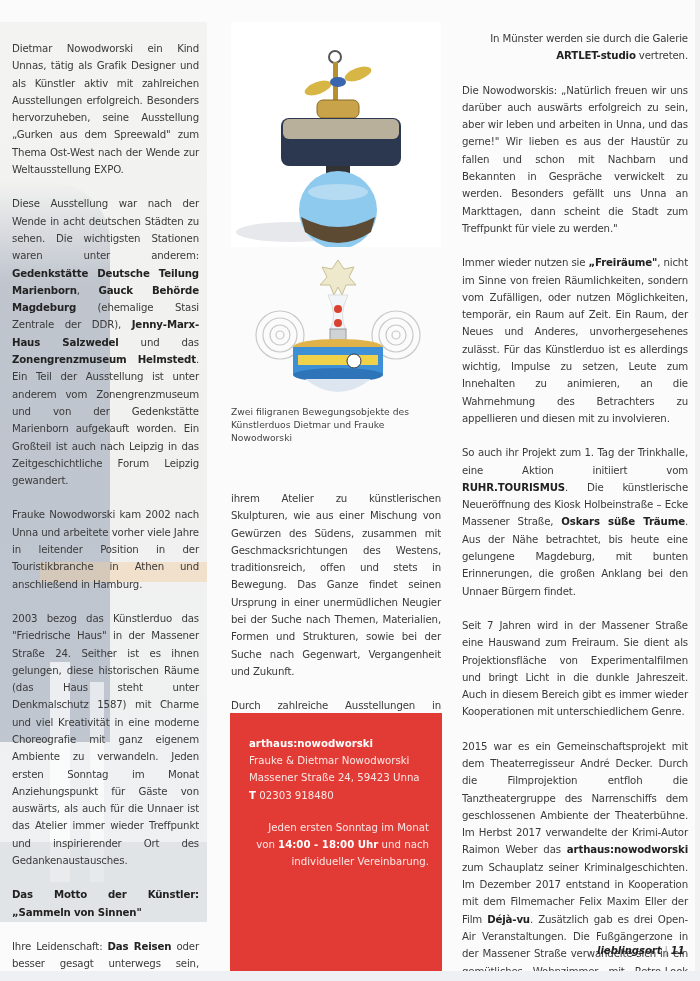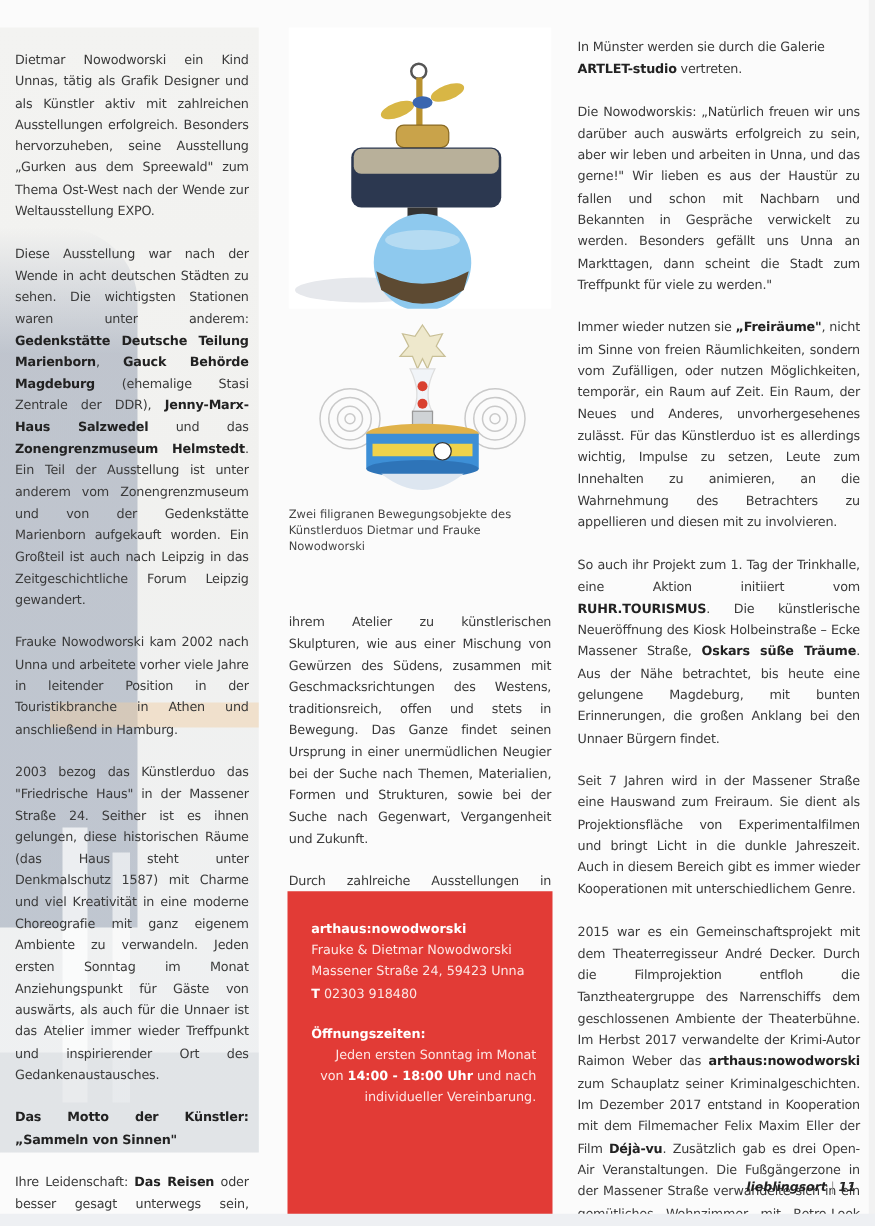--- a/index.html
+++ b/index.html
@@ -113,26 +113,25 @@
     <p>ihrem Atelier zu künstlerischen Skulpturen, wie aus einer Mischung von Gewürzen des Südens, zusammen mit Geschmacksrichtungen des Westens, traditionsreich, offen und stets in Bewegung. Das Ganze findet seinen Ursprung in einer unermüdlichen Neugier bei der Suche nach Themen, Materialien, Formen und Strukturen, sowie bei der Suche nach Gegenwart, Vergangenheit und Zukunft.</p>
     <p>Durch zahlreiche Ausstellungen in Düsseldorf, Hamburg, Berlin, Karlsruhe und Münster haben sie sich in der Kunstszene etabliert.</p>
   </div>
 
   <div class="redbox">
     <div class="bold">arthaus:nowodworski</div>
     <div>Frauke &amp; Dietmar Nowodworski</div>
     <div>Massener Straße 24, 59423 Unna</div>
     <div><span class="bold">T</span> <span>02303  918480</span></div>
     <div class="gap"></div>
-    <div class="bold">Öffnungszeiten:</div>
     <div style="width:180px;text-align:right;"><span>Jeden ersten Sonntag im Monat von </span><span class="bold">14:00 - 18:00 Uhr</span><span> und nach individueller Vereinbarung.</span></div>
   </div>
 
   <div class="col col3">
-    <p style="text-align:left;"><span>In Münster werden sie durch die Galerie </span><b>ARTLET-studio</b><span> vertreten.</span></p>
+    <p style="text-align:right;"><span>In Münster werden sie durch die Galerie </span><b>ARTLET-studio</b><span> vertreten.</span></p>
     <p>Die Nowodworskis: „Natürlich freuen wir uns darüber auch auswärts erfolgreich zu sein, aber wir leben und arbeiten in Unna, und das gerne!" Wir lieben es aus der Haustür zu fallen und schon mit Nachbarn und Bekannten in Gespräche verwickelt zu werden. Besonders gefällt uns Unna an Markttagen, dann scheint die Stadt zum Treffpunkt für viele zu werden."</p>
     <p><span>Immer wieder nutzen sie </span><b>„Freiräume"</b><span>, nicht im Sinne von freien Räumlichkeiten, sondern vom Zufälligen, oder nutzen Möglichkeiten, temporär, ein Raum auf Zeit. Ein Raum, der Neues und Anderes, unvorhergesehenes zulässt. Für das Künstlerduo ist es allerdings wichtig, Impulse zu setzen, Leute zum Innehalten zu animieren, an die Wahrnehmung des Betrachters zu appellieren und diesen mit zu involvieren.</span></p>
     <p><span>So auch ihr Projekt zum 1. Tag der Trinkhalle, eine Aktion initiiert vom </span><b>RUHR.TOURISMUS</b><span>. Die künstlerische Neueröffnung des Kiosk Holbeinstraße – Ecke Massener Straße, </span><b>Oskars süße Träume</b><span>. Aus der Nähe betrachtet, bis heute eine gelungene Magdeburg, mit bunten Erinnerungen, die großen Anklang bei den Unnaer Bürgern findet.</span></p>
     <p>Seit 7 Jahren wird in der Massener Straße eine Hauswand zum Freiraum. Sie dient als Projektionsfläche von Experimentalfilmen und bringt Licht in die dunkle Jahreszeit. Auch in diesem Bereich gibt es immer wieder Kooperationen mit unterschiedlichem Genre.</p>
     <p><span>2015 war es ein Gemeinschaftsprojekt mit dem Theaterregisseur André Decker. Durch die Filmprojektion entfloh die Tanztheatergruppe des Narrenschiffs dem geschlossenen Ambiente der Theaterbühne. Im Herbst 2017 verwandelte der Krimi-Autor Raimon Weber das </span><b>arthaus:nowodworski</b><span> zum Schauplatz seiner Kriminalgeschichten. Im Dezember 2017 entstand in Kooperation mit dem Filmemacher Felix Maxim Eller der Film </span><b>Déjà-vu</b><span>. Zusätzlich gab es drei Open-Air Veranstaltungen. Die Fußgängerzone in der Massener Straße verwandelte sich in ein gemütliches Wohnzimmer mit Retro-Look und es wurde über Film, Kreativität und Produktionsbedingungen diskutiert. </span></p>
   </div>
 
   <div class="footer">
     <span>lieblingsort</span><span class="sep">|</span><span>11</span>
   </div>

